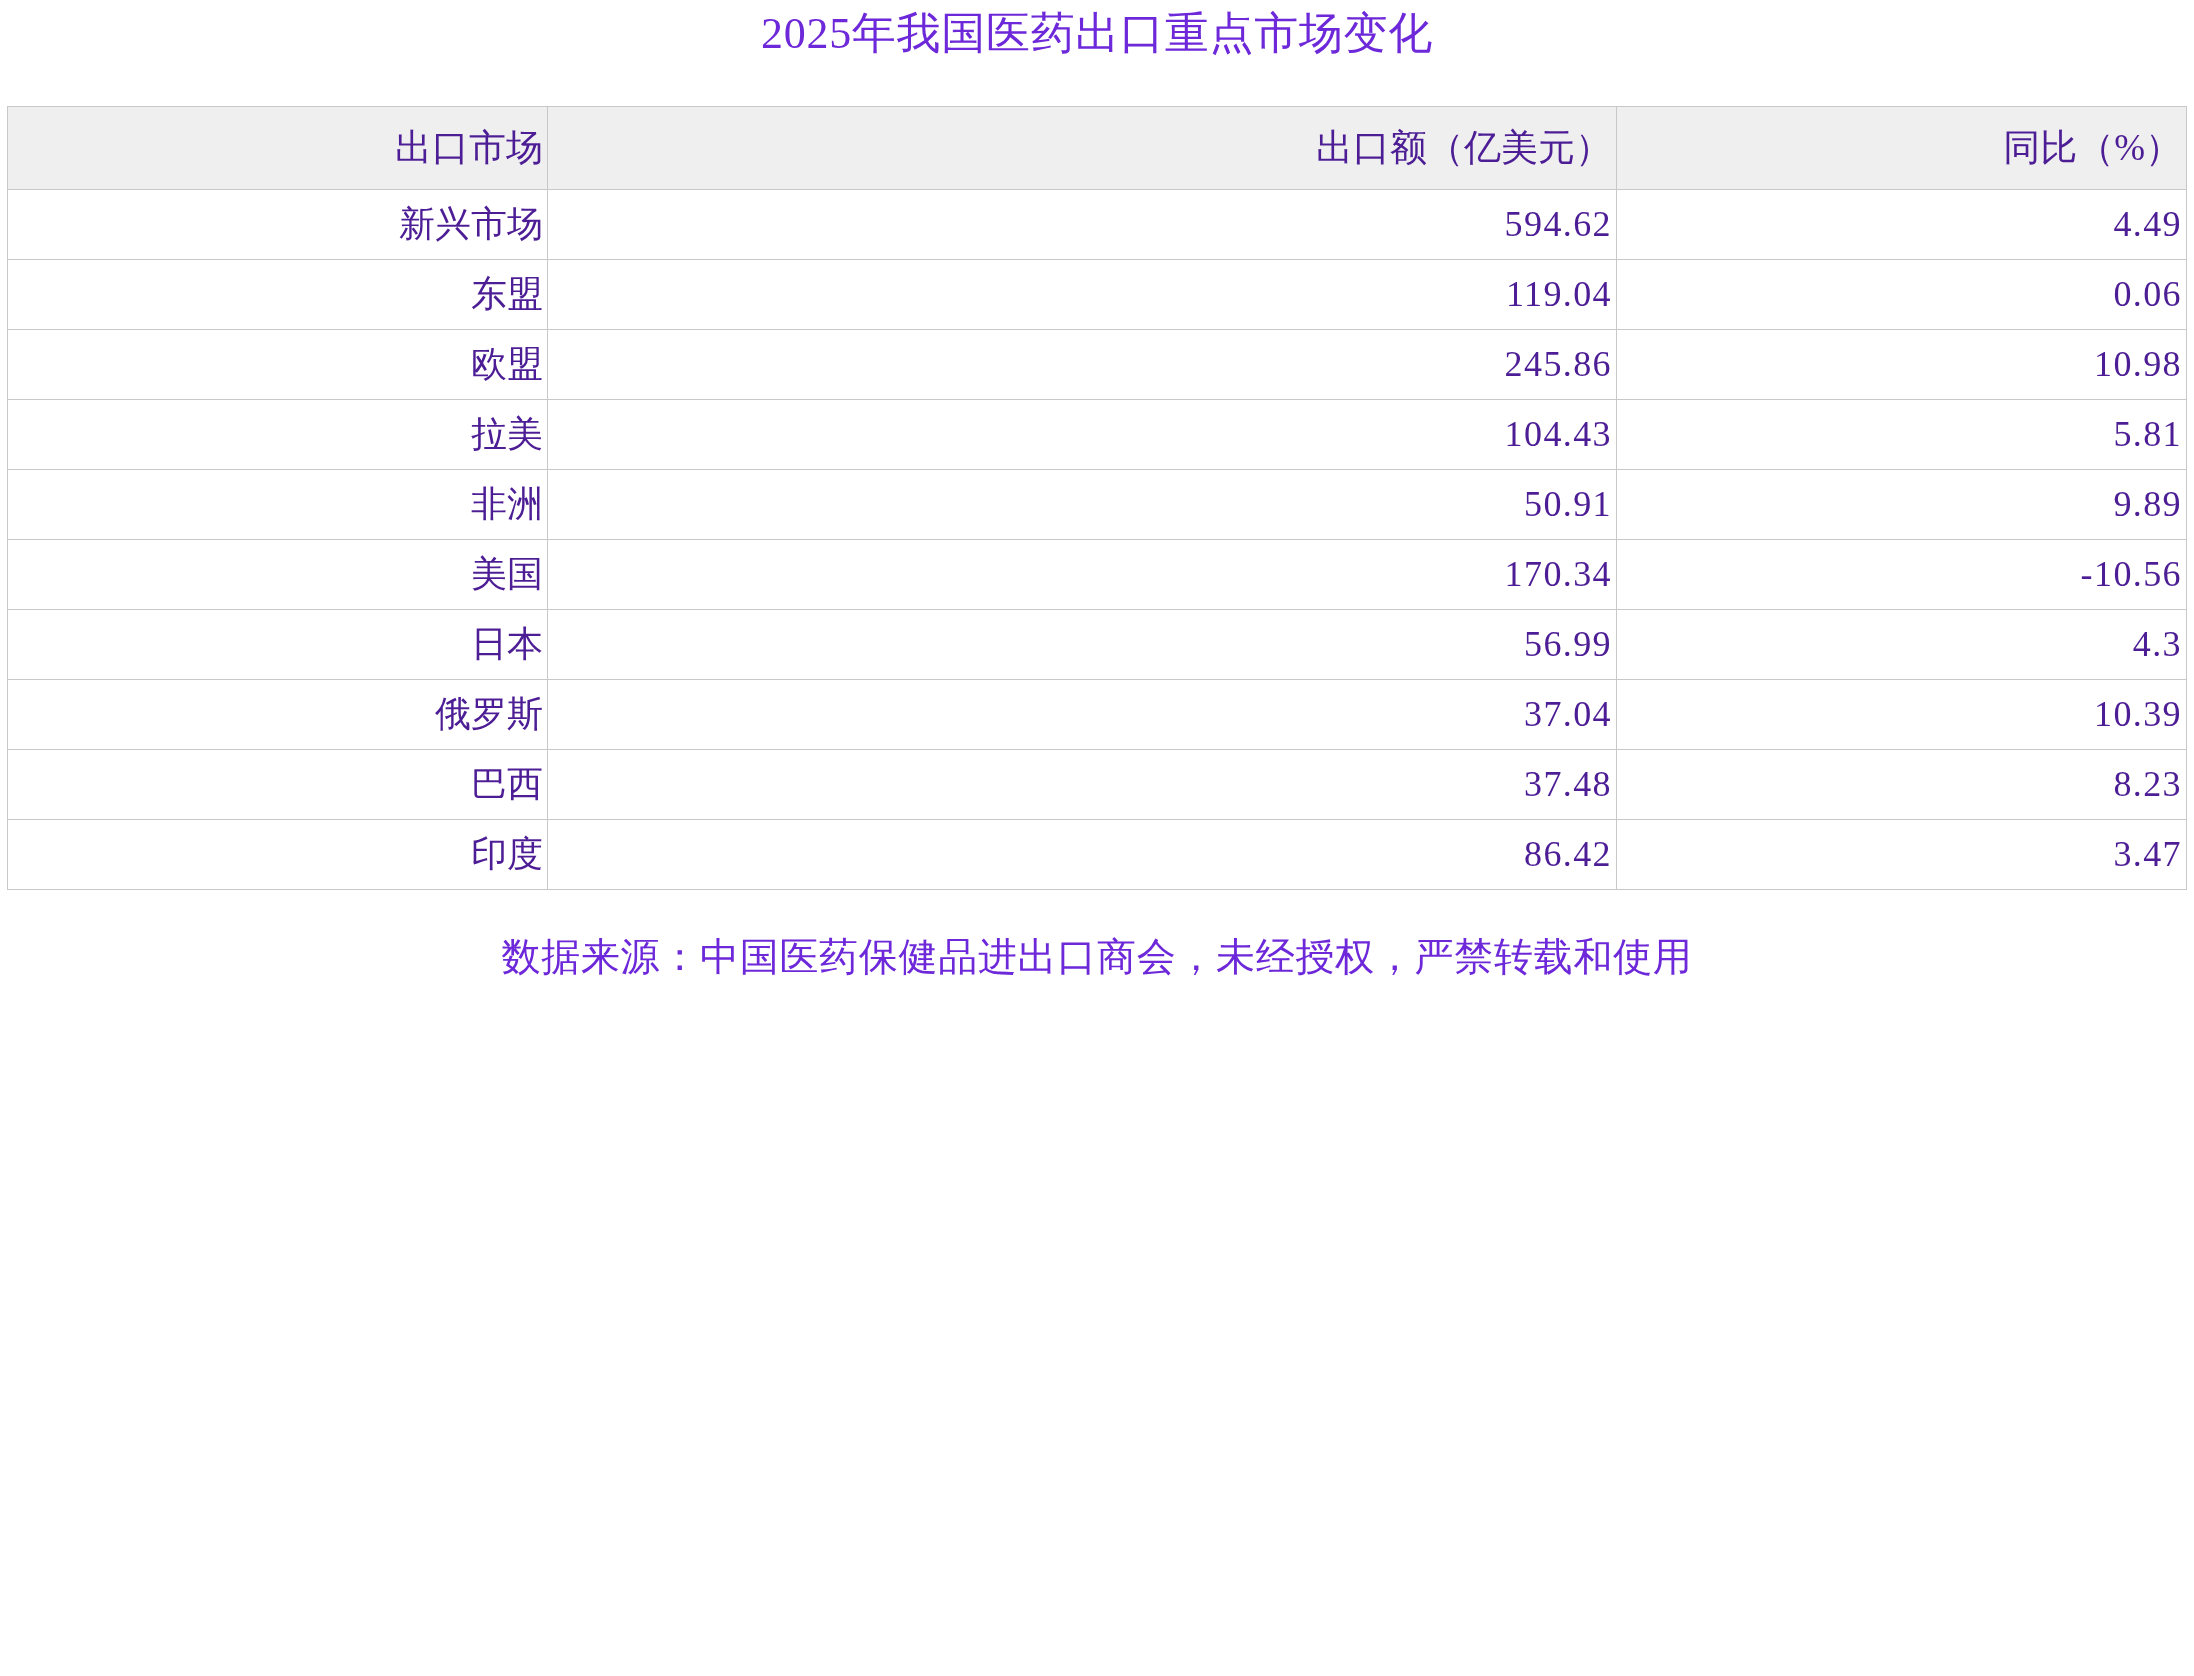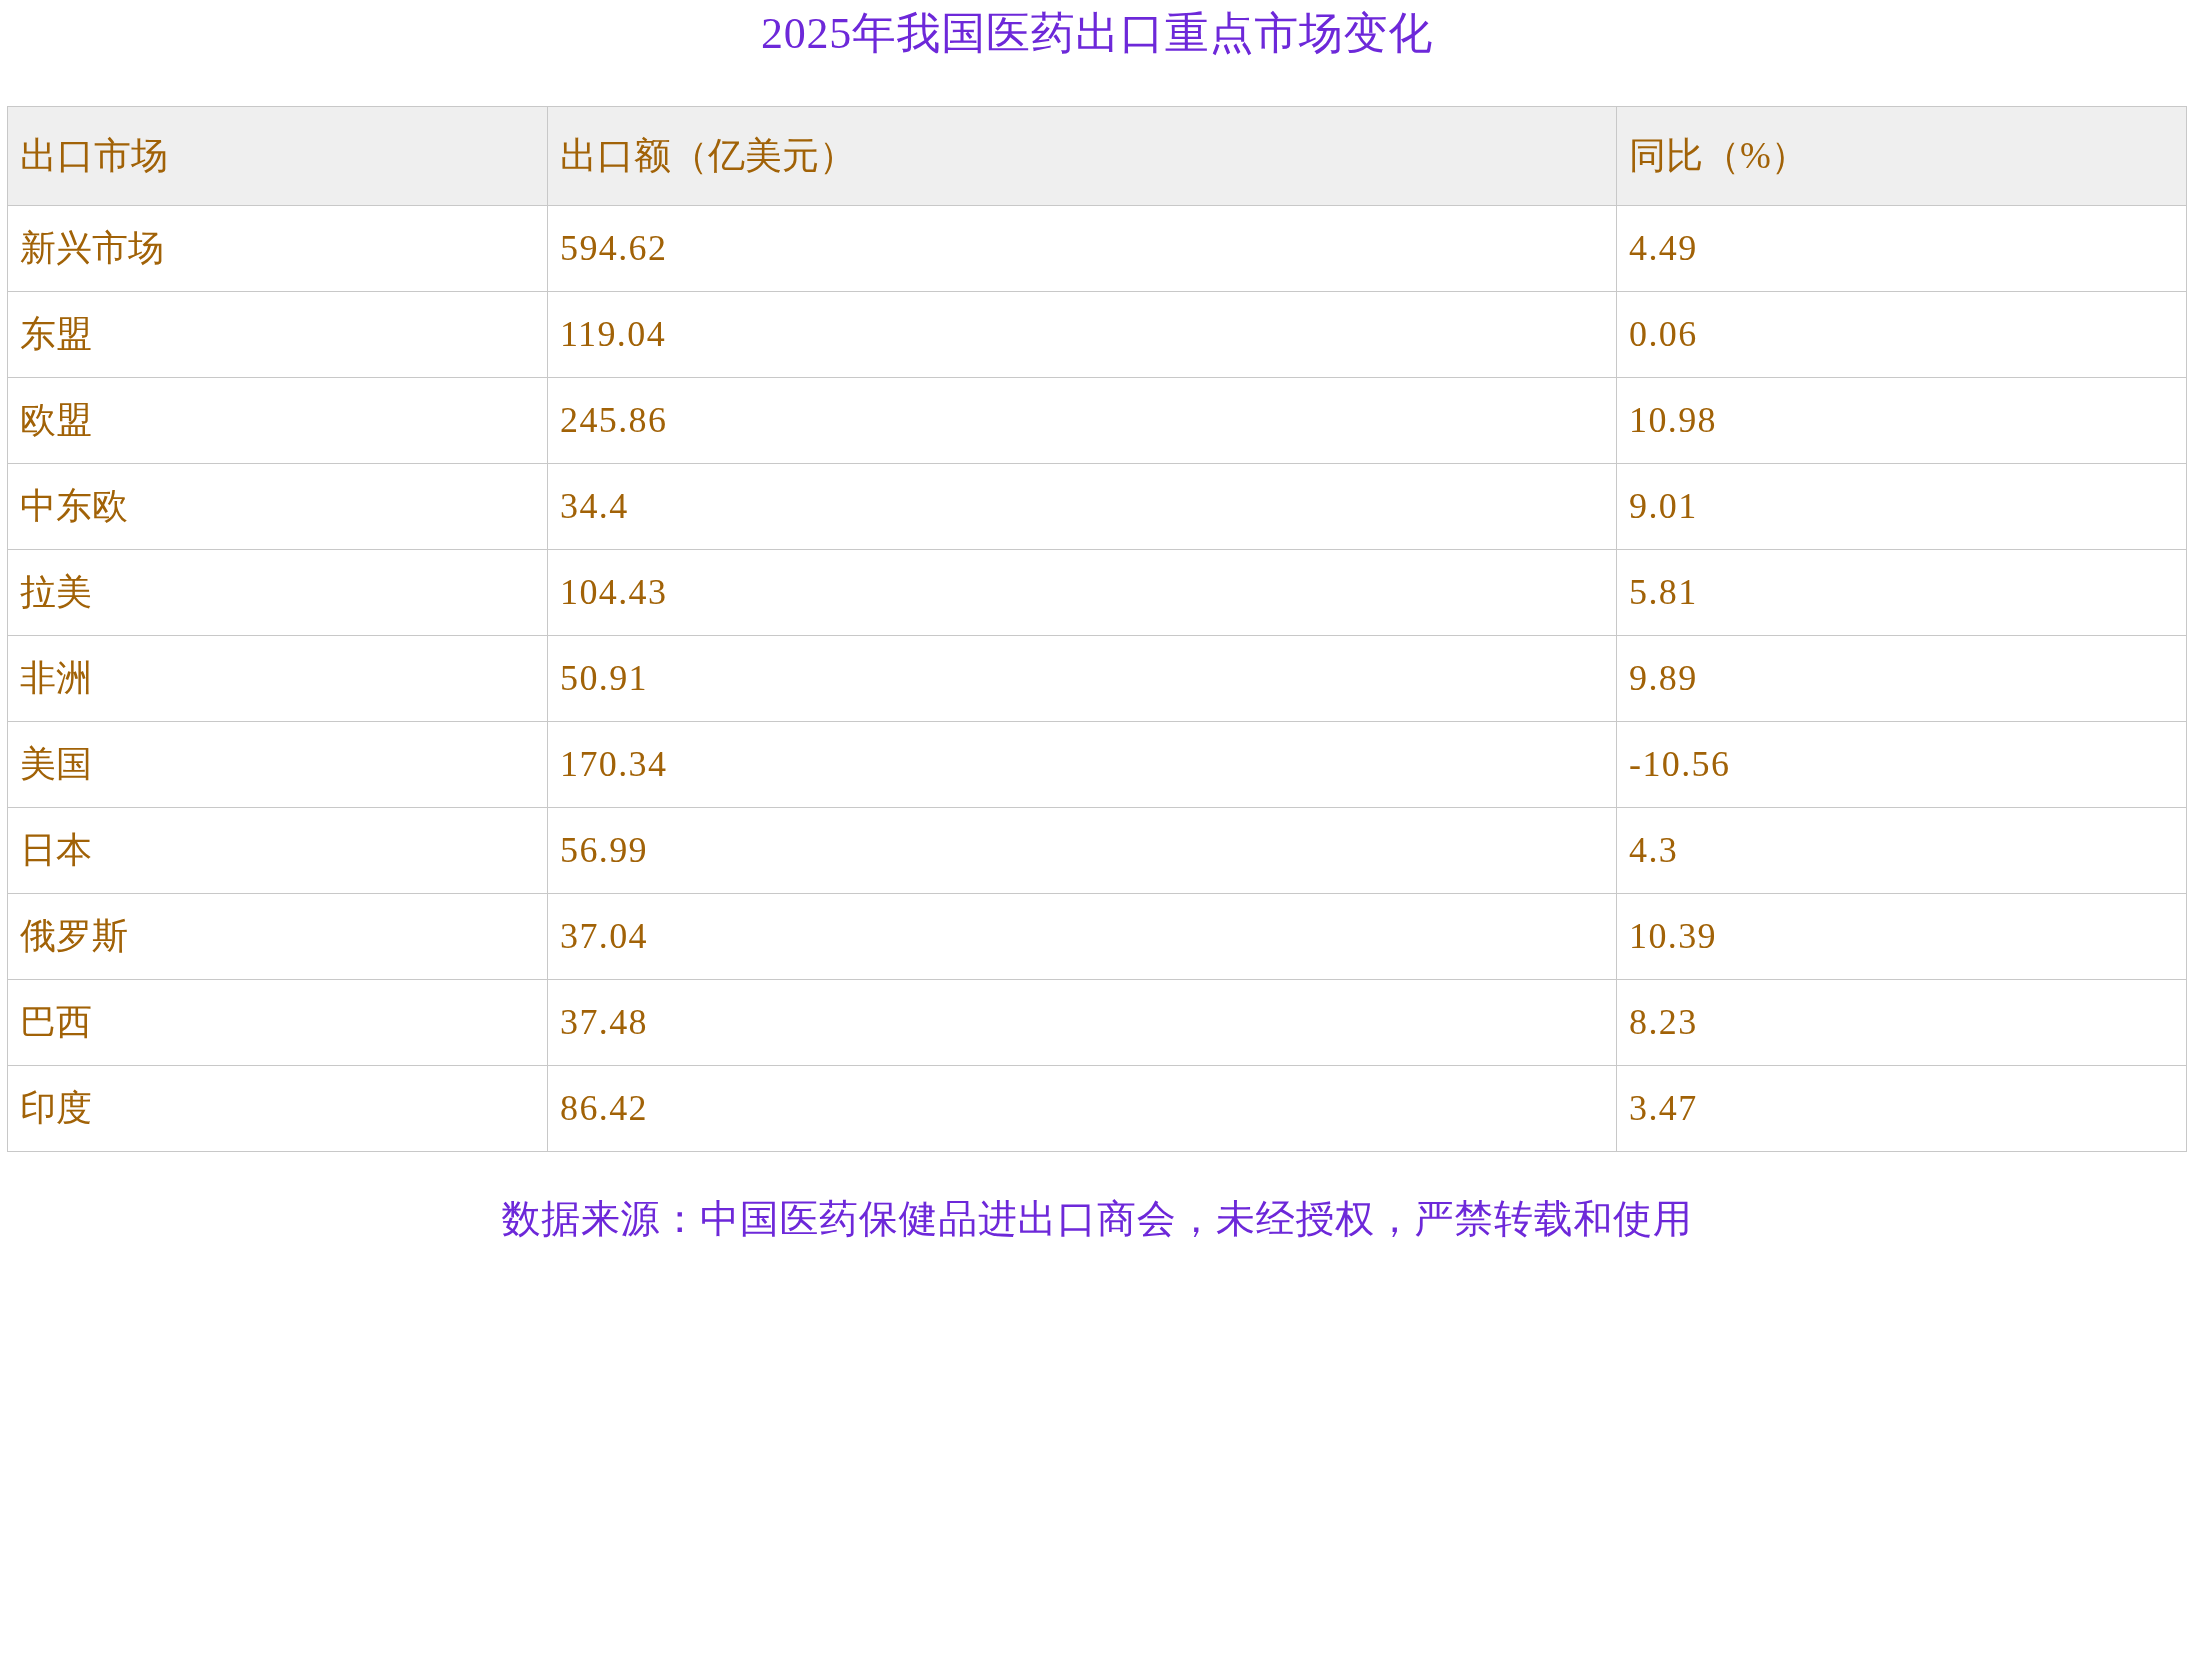--- a/index.html
+++ b/index.html
@@ -43,26 +43,26 @@
     width: 2178px;
     table-layout: fixed;
   }
   table.data-table col.c1 { width: 540px; }
   table.data-table col.c2 { width: 1069px; }
   table.data-table col.c3 { width: 570px; }
 
   table.data-table th,
   table.data-table td {
     border: 1.4px solid #c8c8c8;
-    text-align: left;
+    text-align: right;
     vertical-align: middle;
     font-weight: normal;
     font-size: 36px;
-    color: #a16207;
-    padding: 12px;
+    color: #4c1d95;
+    padding: 4px;
   }
   table.data-table thead th {
     background: #efefef;
     height: 74px;
     font-size: 37px;
   }
   table.data-table tbody td {
     height: 61px;
     background: #ffffff;
   }
@@ -110,25 +110,20 @@
           <td>东盟</td>
           <td class="num">119.04</td>
           <td class="num">0.06</td>
         </tr>
         <tr>
           <td>欧盟</td>
           <td class="num">245.86</td>
           <td class="num">10.98</td>
         </tr>
         <tr>
-          <td>中东欧</td>
-          <td class="num">34.4</td>
-          <td class="num">9.01</td>
-        </tr>
-        <tr>
           <td>拉美</td>
           <td class="num">104.43</td>
           <td class="num">5.81</td>
         </tr>
         <tr>
           <td>非洲</td>
           <td class="num">50.91</td>
           <td class="num">9.89</td>
         </tr>
         <tr>

